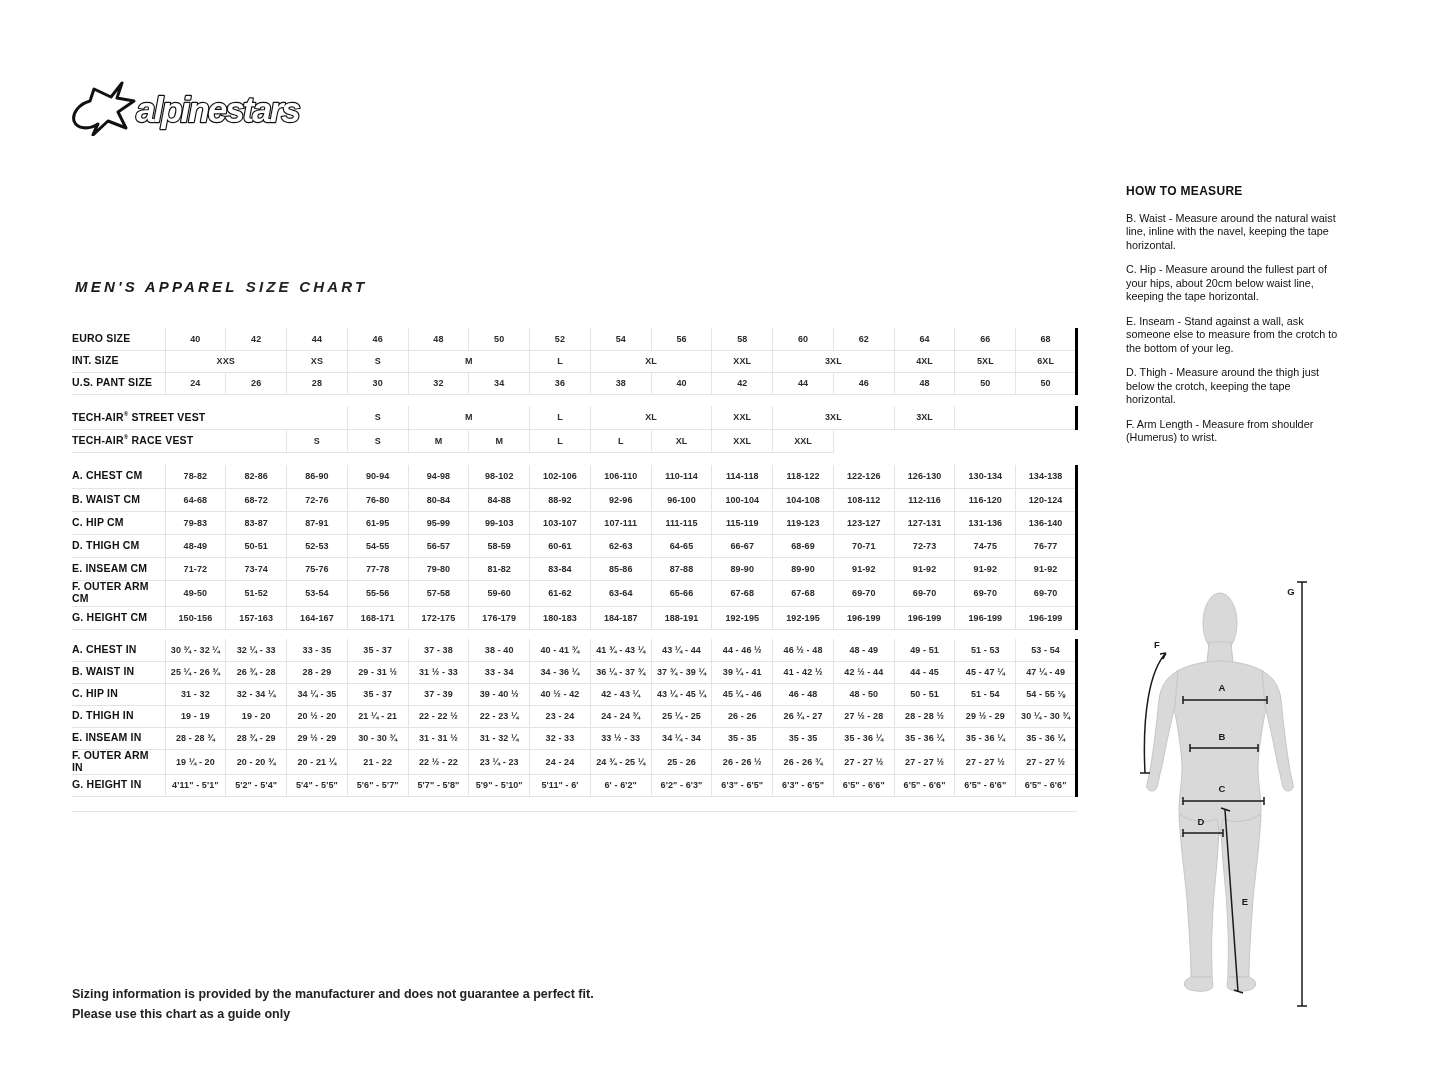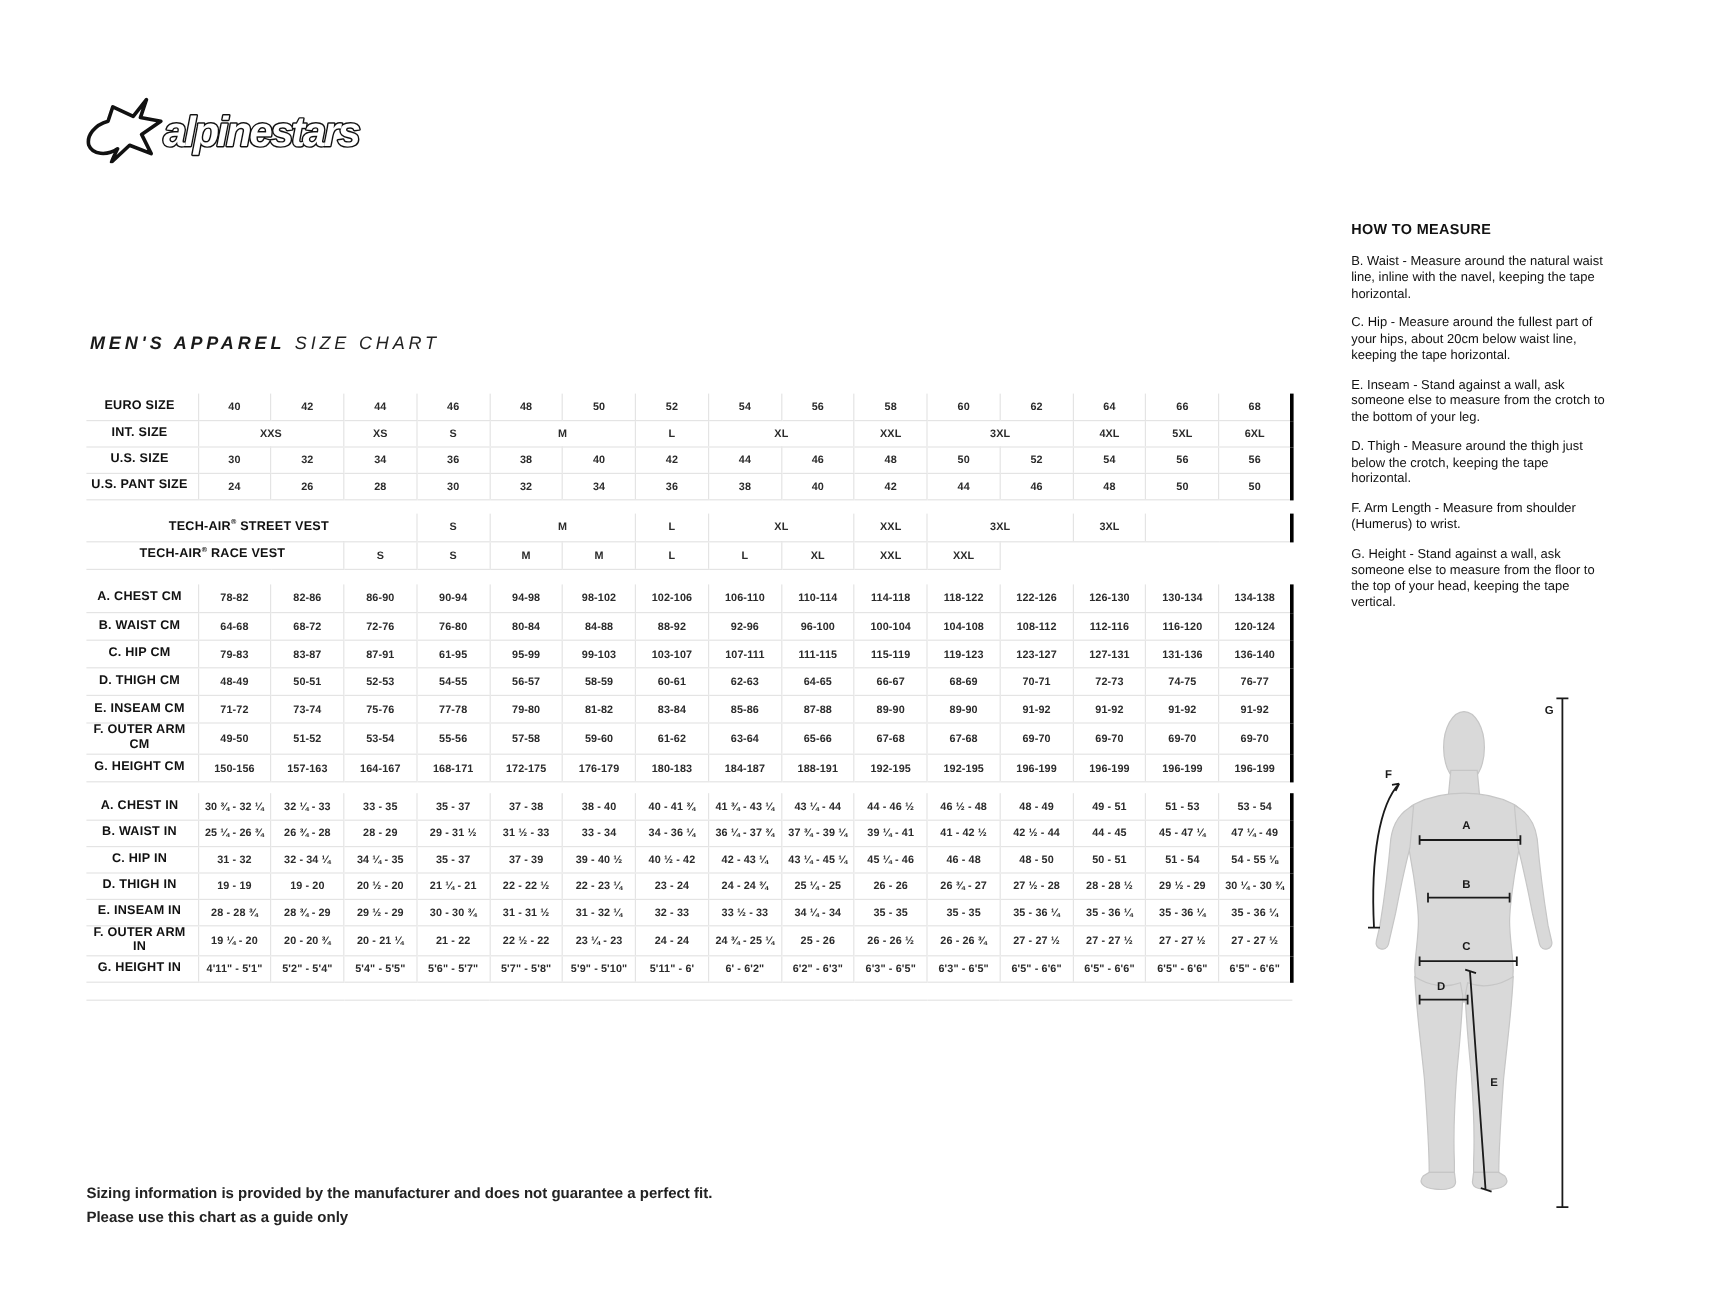--- a/index.html
+++ b/index.html
@@ -5,25 +5,25 @@
   html,body{margin:0;padding:0;}
   body{
     width:1445px;height:1084px;position:relative;background:#ffffff;
     font-family:"Liberation Sans",sans-serif;color:#1a1a1a;overflow:hidden;
   }
   
   #logo{position:absolute;left:70px;top:80px;width:252px;height:56px;}
   
   #title{position:absolute;left:75px;top:278px;font-style:italic;font-size:15px;white-space:nowrap;}
   #title .t-main{font-weight:700;letter-spacing:3.2px;}
-  #title .t-sub{font-weight:400;letter-spacing:3.2px;margin-left:8px;color:#222;}
+  #title .t-sub{font-weight:700;letter-spacing:3.2px;margin-left:8px;color:#222;}
   
   #size-table{position:absolute;left:72px;top:328px;width:1006px;border-collapse:collapse;table-layout:fixed;}
   #size-table th,#size-table td{padding:0;vertical-align:middle;}
-  #size-table th{text-align:center;font-size:10.5px;font-weight:700;letter-spacing:.2px;line-height:1.1;color:#111;padding-right:4px;}
+  #size-table th{text-align:left;font-size:10.5px;font-weight:700;letter-spacing:.2px;line-height:1.1;color:#111;padding-right:4px;}
   #size-table th sup{font-size:6px;}
   #size-table td.v{border-left:1px solid #e4e4e4;text-align:center;font-size:9px;font-weight:700;letter-spacing:.1px;color:#2b2b2b;white-space:nowrap;}
   #size-table td.v:last-child:not(.noline){border-right:3px solid #000000;}
   #size-table tr.br th,#size-table tr.br td.v{border-bottom:1px solid #e4e4e4;}
   #size-table td.v.noline{border-bottom:none !important;}
   tr.r-size{height:22px;} tr.r-tech{height:23px;} tr.r-cm{height:23px;} tr.r-in{height:22px;}
   tr.r-cm.tall{height:26px;} tr.r-in.tall{height:25px;}
   tr.sp1{height:12px;} tr.sp2{height:13px;} tr.sp3{height:10px;}
   tr.tail td{height:14px;border-bottom:1px solid #e4e4e4;}
   
@@ -83,38 +83,20 @@
         <td colspan="2" class="v">M</td>
         <td colspan="1" class="v">L</td>
         <td colspan="2" class="v">XL</td>
         <td colspan="1" class="v">XXL</td>
         <td colspan="2" class="v">3XL</td>
         <td colspan="1" class="v">4XL</td>
         <td colspan="1" class="v">5XL</td>
         <td colspan="1" class="v">6XL</td>
       </tr>
       <tr class="r-size br">
-        <th colspan="1">U.S. SIZE</th>
-        <td colspan="1" class="v">30</td>
-        <td colspan="1" class="v">32</td>
-        <td colspan="1" class="v">34</td>
-        <td colspan="1" class="v">36</td>
-        <td colspan="1" class="v">38</td>
-        <td colspan="1" class="v">40</td>
-        <td colspan="1" class="v">42</td>
-        <td colspan="1" class="v">44</td>
-        <td colspan="1" class="v">46</td>
-        <td colspan="1" class="v">48</td>
-        <td colspan="1" class="v">50</td>
-        <td colspan="1" class="v">52</td>
-        <td colspan="1" class="v">54</td>
-        <td colspan="1" class="v">56</td>
-        <td colspan="1" class="v">56</td>
-      </tr>
-      <tr class="r-size br">
         <th colspan="1">U.S. PANT SIZE</th>
         <td colspan="1" class="v">24</td>
         <td colspan="1" class="v">26</td>
         <td colspan="1" class="v">28</td>
         <td colspan="1" class="v">30</td>
         <td colspan="1" class="v">32</td>
         <td colspan="1" class="v">34</td>
         <td colspan="1" class="v">36</td>
         <td colspan="1" class="v">38</td>
         <td colspan="1" class="v">40</td>
@@ -417,21 +399,20 @@
 </table>
 
 <div id="measure">
   <h3>HOW TO MEASURE</h3>
   <div>
       <p>B. Waist - Measure around the natural waist line, inline with the navel, keeping the tape horizontal.</p>
       <p>C. Hip - Measure around the fullest part of your hips, about 20cm below waist line, keeping the tape horizontal.</p>
       <p>E. Inseam - Stand against a wall, ask someone else to measure from the crotch to the bottom of your leg.</p>
       <p>D. Thigh - Measure around the thigh just below the crotch, keeping the tape horizontal.</p>
       <p>F. Arm Length - Measure from shoulder (Humerus) to wrist.</p>
-      <p>G. Height - Stand against a wall, ask someone else to measure from the floor to the top of your head, keeping the tape vertical.</p>
     </div>
 </div>
 
 <svg id="diagram" viewBox="0 0 180 440">
   <g>
     <ellipse class="sil" cx="90" cy="45" rx="17" ry="30"></ellipse>
     <path class="sil" d="M79,64 L101,64 L103,85 L77,85 Z"></path>
     <path class="sil" d="M90,83 C103,83 119,86 131,92 C137,95 140,101 139,109 C137,124 134,140 132,152 C130,166 128,178 128,190 C128,204 131,219 131,231 C131,246 124,254 113,257 L67,257 C56,254 49,246 49,231 C49,219 52,204 52,190 C52,178 50,166 48,152 C46,140 43,124 41,109 C40,101 43,95 49,92 C61,86 77,83 90,83 Z"></path>
     <path class="sil" d="M48,93 C38,98 31,107 29,121 C27,144 24,168 20,193 L17,206 C15,213 25,216 27,209 L33,183 C37,162 41,144 45,128 C46,116 47,104 48,93 Z"></path>
     <path class="sil" d="M132,93 C142,98 149,107 151,121 C153,144 156,168 160,193 L163,206 C165,213 155,216 153,209 L147,183 C143,162 139,144 135,128 C134,116 133,104 132,93 Z"></path>

